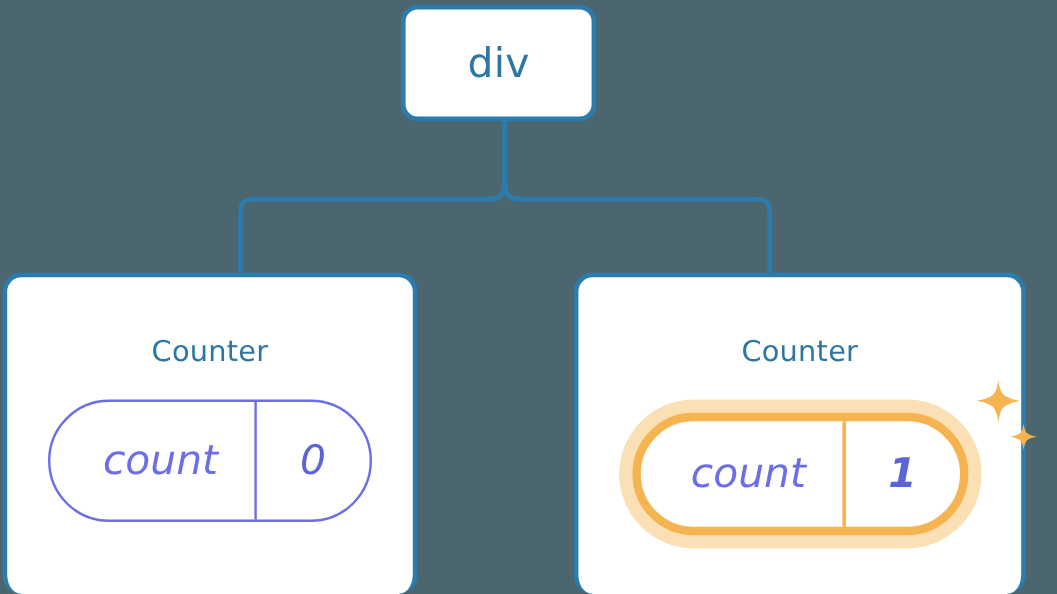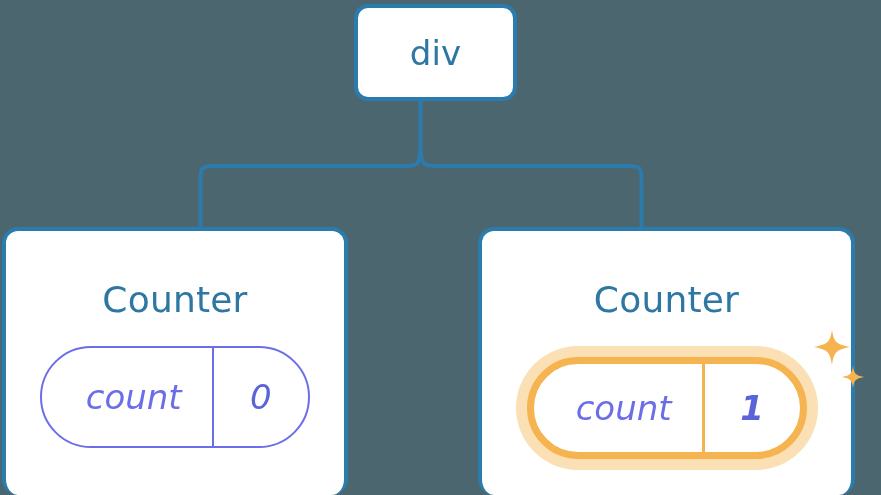--- a/index.html
+++ b/index.html
@@ -32,21 +32,21 @@
   
   .node {
     position: absolute;
     background: #ffffff;
     border: 4px solid #2b7cac;
     box-sizing: border-box;
     z-index: 2;
   }
 
   .node-root {
-    left: 354px;
+    left: 334px;
     top: 4px;
     width: 163px;
     height: 97px;
     border-radius: 14px;
     display: flex;
     align-items: center;
     justify-content: center;
   }
   .node-root .node-title {
     font-size: 34px;
@@ -60,21 +60,21 @@
     border-radius: 16px;
     border-bottom: none;
     display: flex;
     flex-direction: column;
     align-items: center;
   }
   .node-left  { left: 2px;   width: 346px; }
   .node-right { left: 478px; width: 377px; }
 
   .node-child .node-title {
-    font-size: 36px;
+    font-size: 24px;
     color: #2e77a3;
     margin-top: 48px;
     letter-spacing: 0.2px;
   }
 
   
   .pill-wrap {
     position: relative;
     margin-top: 26px;
     font-style: italic;

